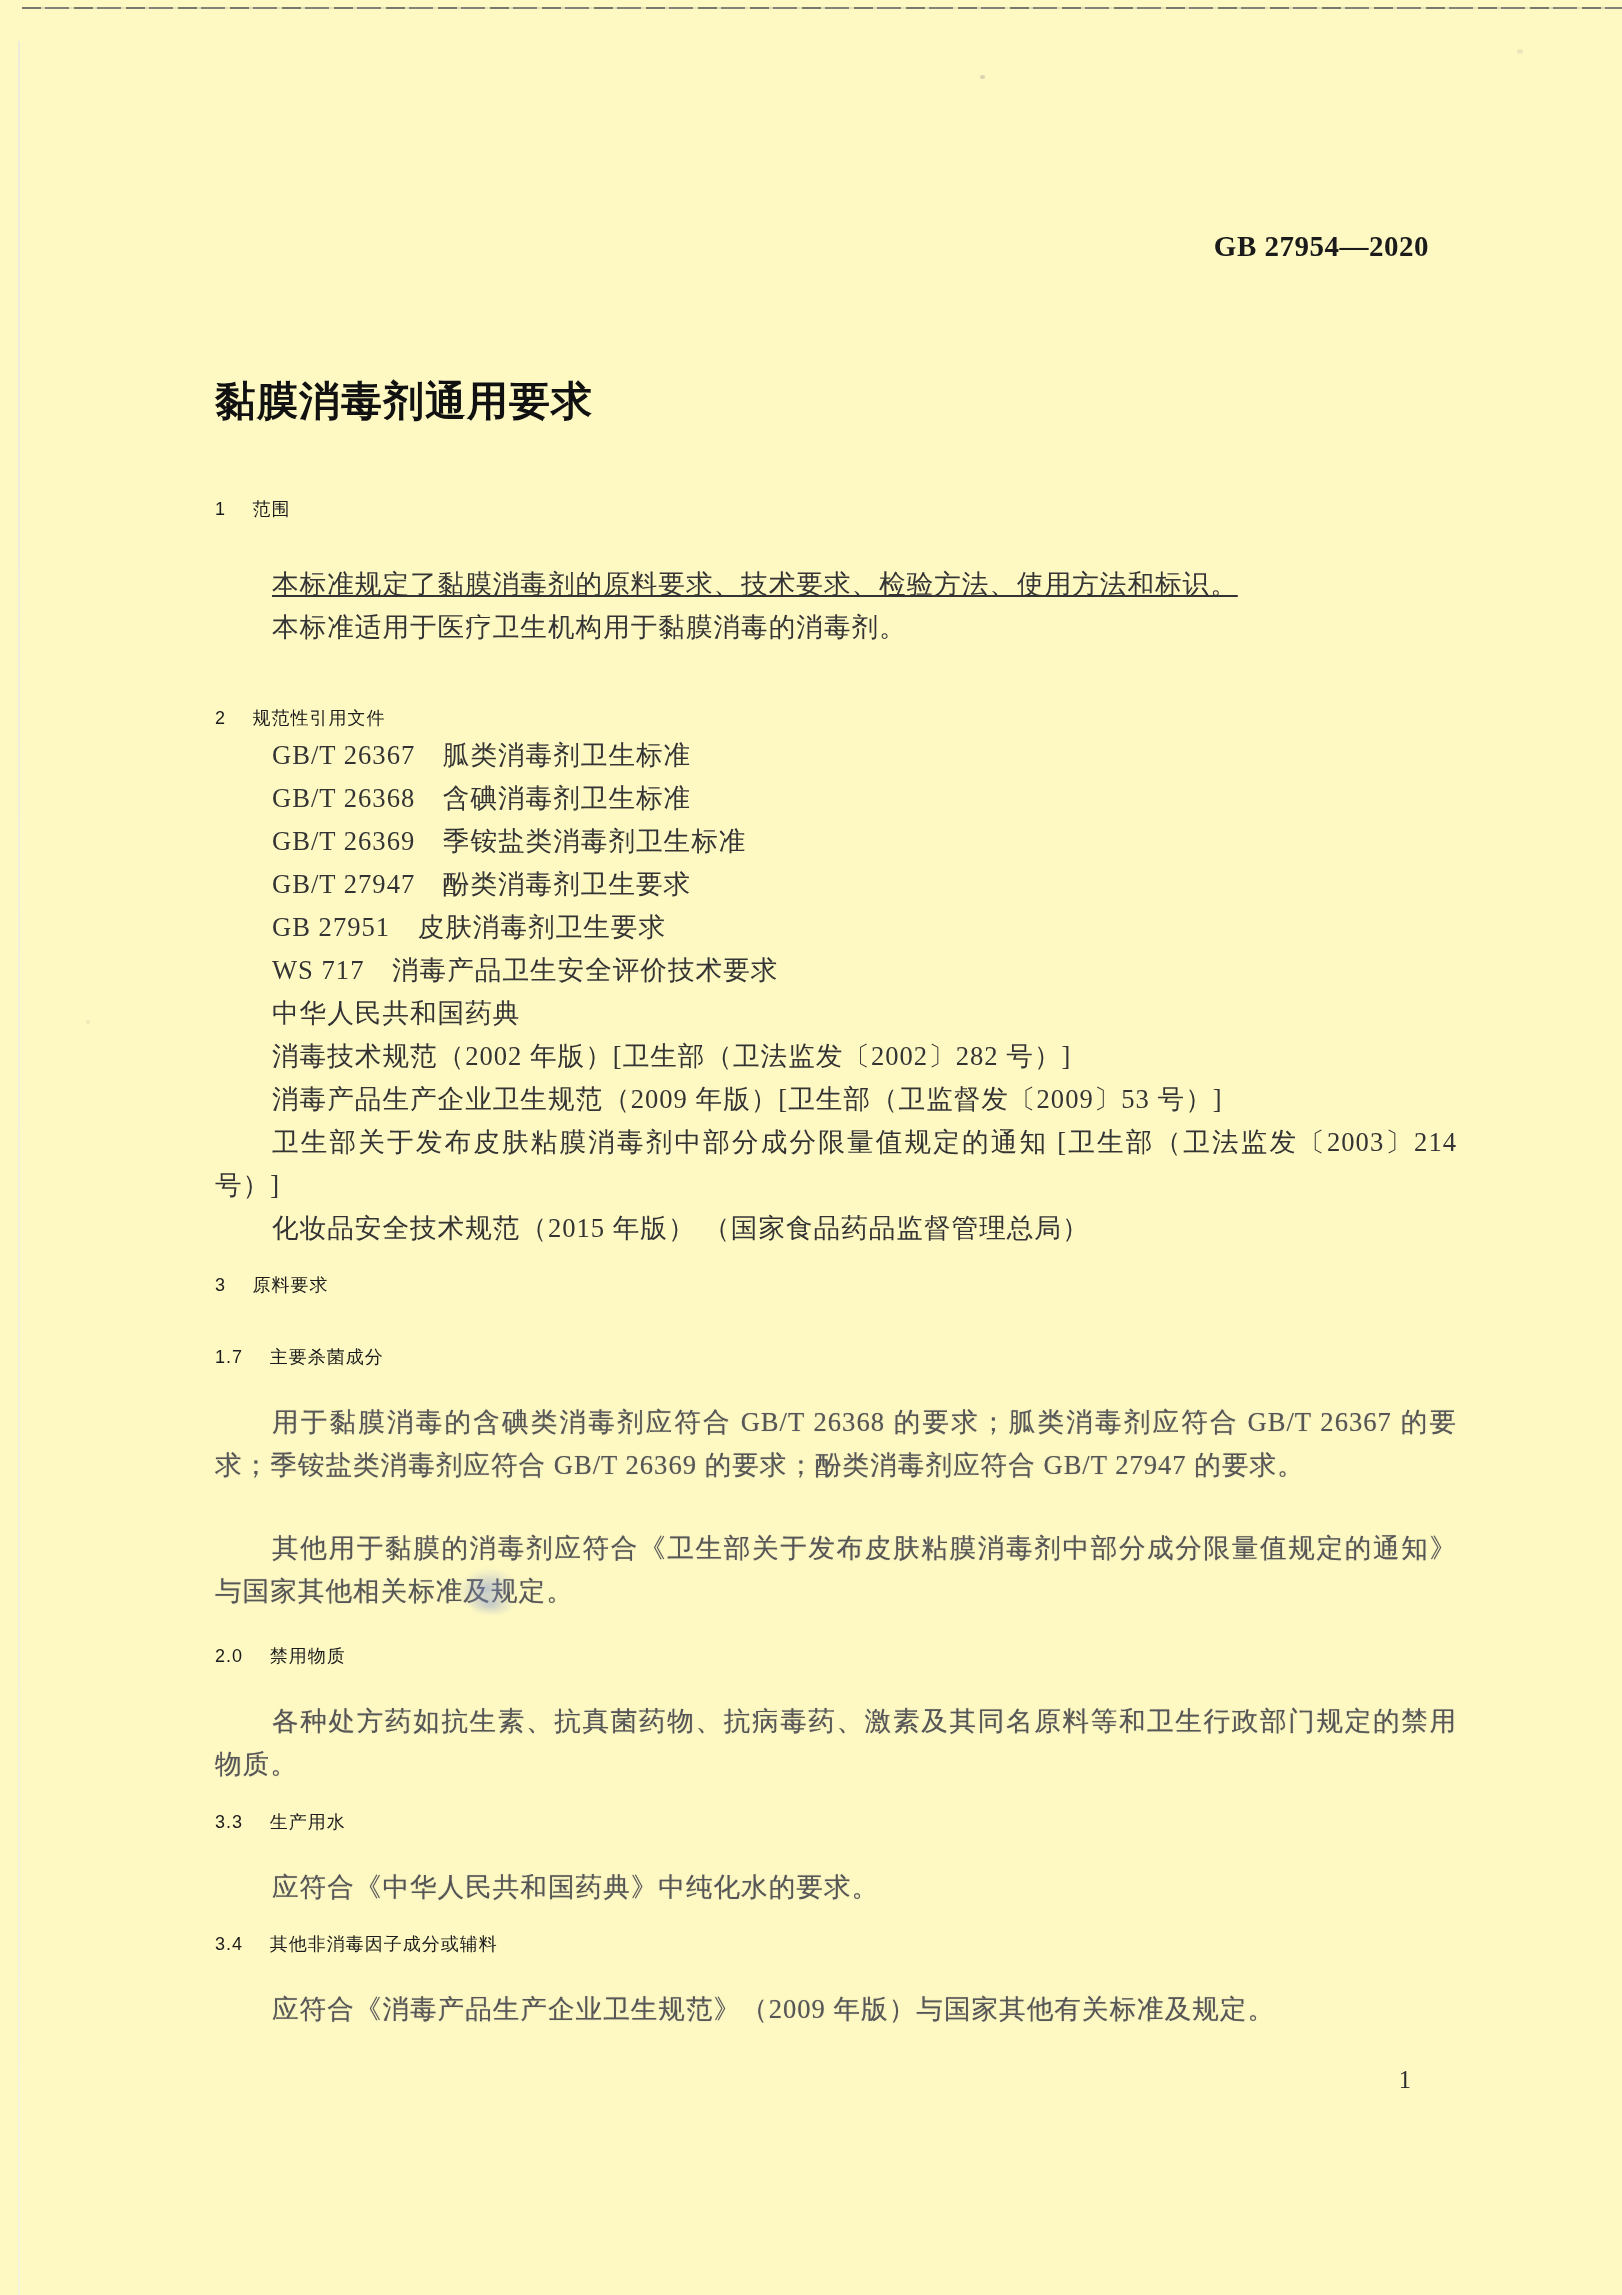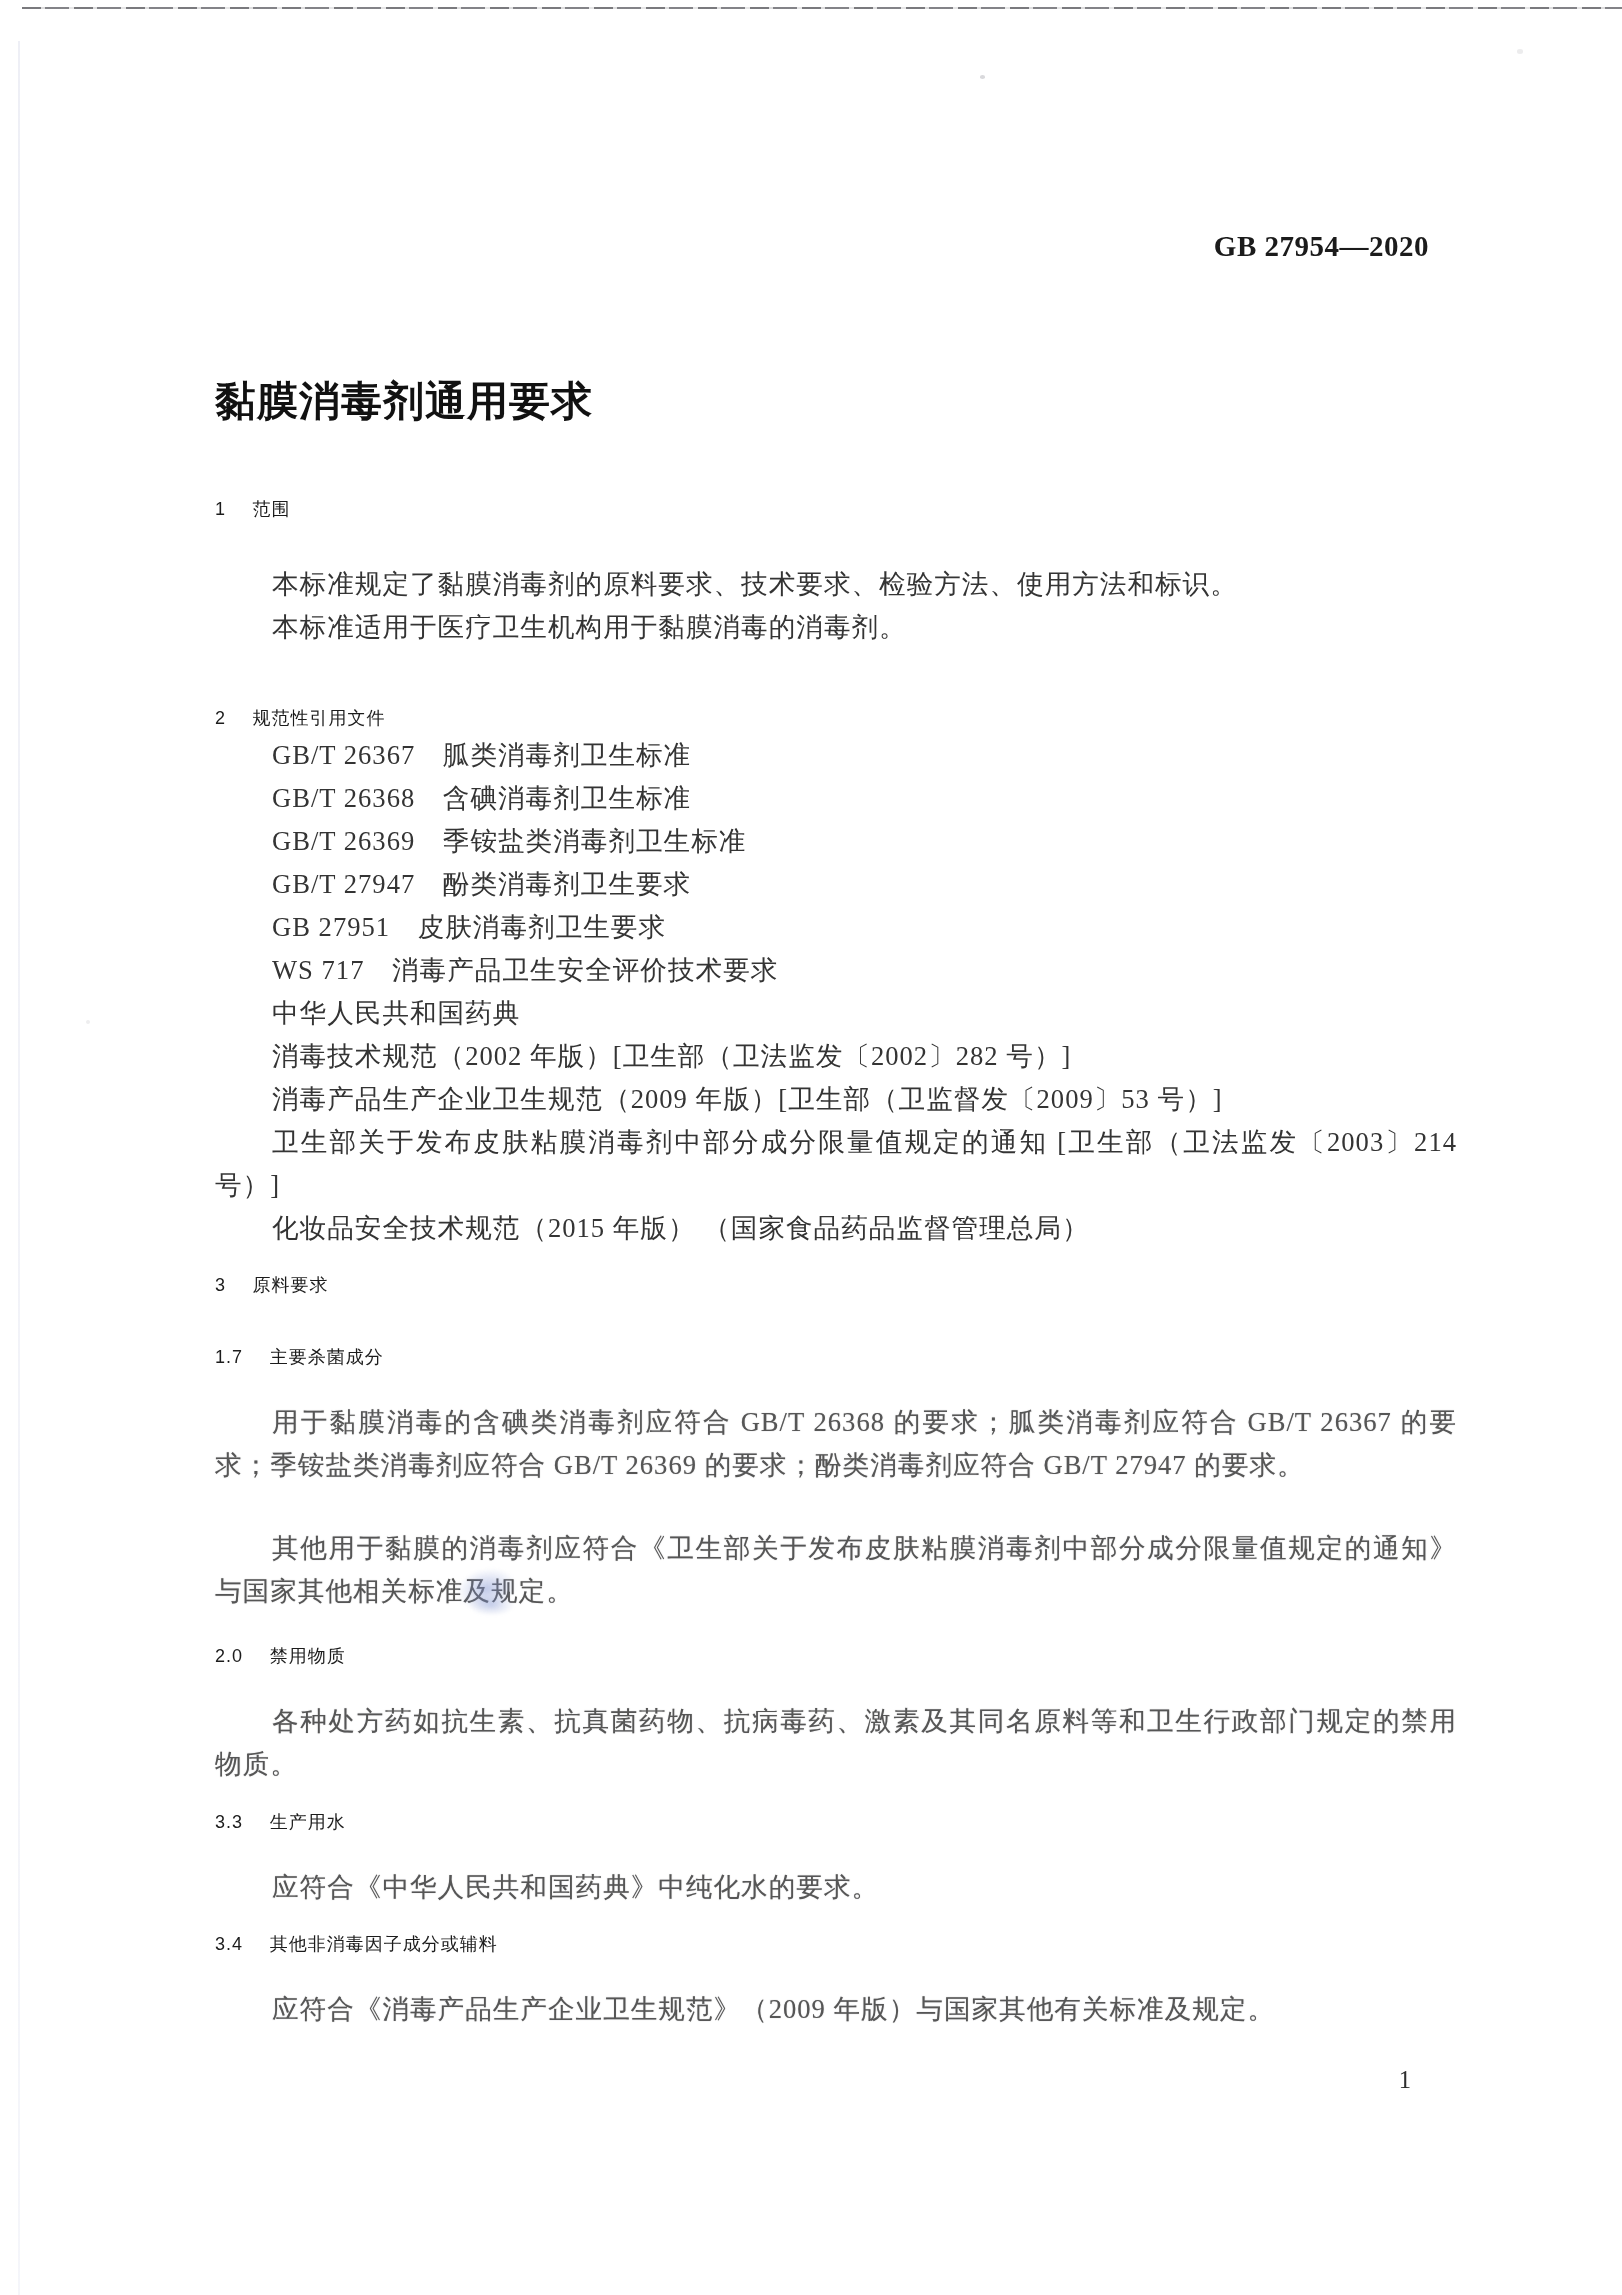--- a/index.html
+++ b/index.html
@@ -1,20 +1,20 @@
 <!DOCTYPE html>
 <html style="font-size:8.2px"><head>
 <meta charset="utf-8">
 <style>
   html,body{margin:0;padding:0;background:#9a9a9a;}
   .page{
     position:relative;
     width:1623px;height:2295px;
     margin:0 auto;
-    background:#ffffff;
+    background:#fef9c3;
     overflow:hidden;
     font-family:"Liberation Serif", serif;
   }
   .content{
     padding:230px 166px 0 215px;
   }
   
   .top-scan-line{
     position:absolute;left:21.5px;right:0;top:6.6px;height:2.6px;
     background:repeating-linear-gradient(to right,
@@ -65,21 +65,21 @@
   .cnum{display:inline-block;margin-right:26.6px;}
   .body{
     margin:0;
     font-size:26.6px;line-height:43px;letter-spacing:1px;
     text-align:justify;text-align-last:left;
     color:#343434;
   }
   .ind{text-indent:57px;}
   .faint{color:#565656;text-shadow:0 0 1px rgba(96,96,100,.5);margin-top:40px;}
   .mt-c1{margin-top:69px;}
-  .mt-p{margin-top:38px;}
+  .mt-p{margin-top:38px;text-decoration:underline;}
   .mt-c2{margin-top:54px;}
   .mt-c3{margin-top:20.4px;}
   .mt-c31{margin-top:41px;}
   .mt-sp{margin-top:28px;}
   .page-num{
     position:absolute;top:2065px;right:212px;
     font-size:24.5px;line-height:29px;color:#2e2e2e;
   }
 </style>
 </head>

